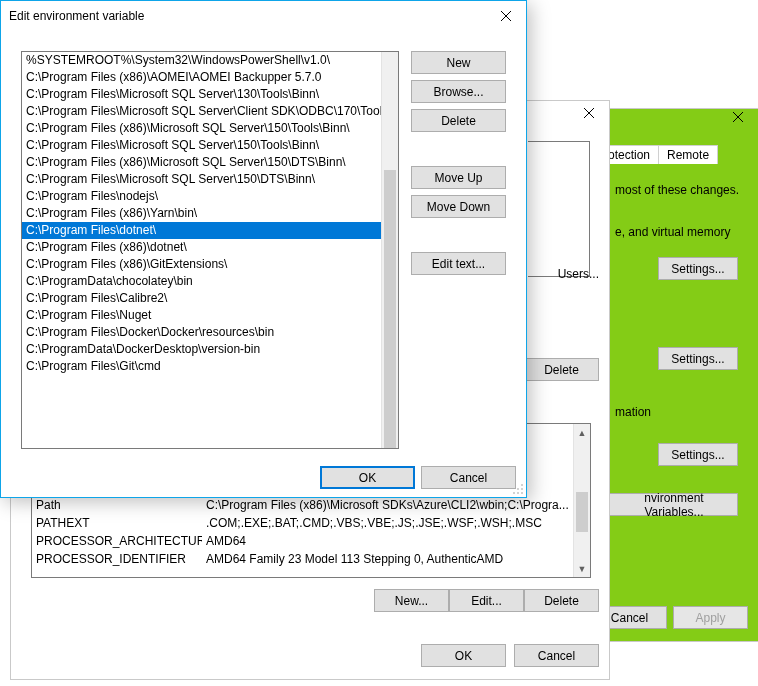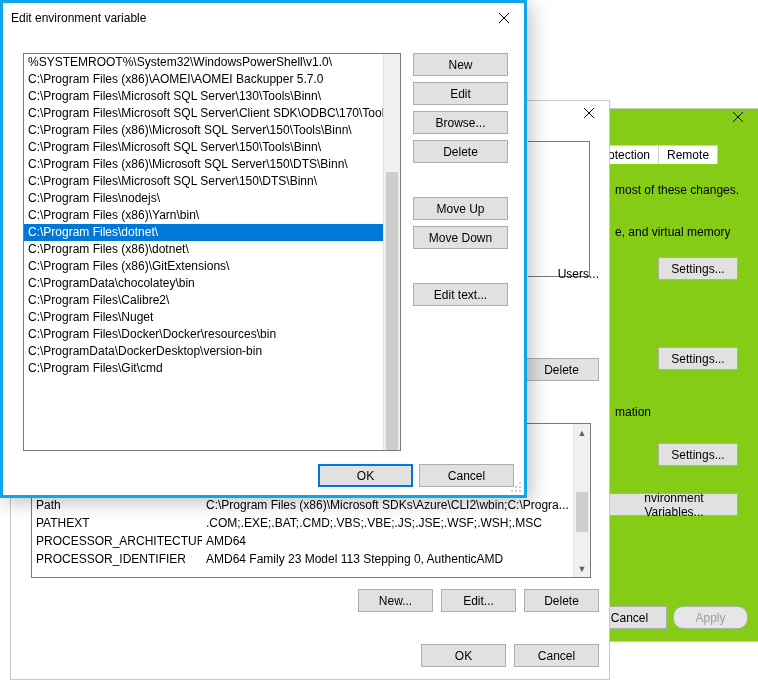--- a/index.html
+++ b/index.html
@@ -27,21 +27,20 @@
     font-size: 12px;
     cursor: default;
     user-select: none;
   }
   .win-button.default {
     border: 2px solid #0078d7;
   }
   .win-button.disabled {
     color: #a0a0a0;
     background: #e6e6e6;
-    border-radius: 10px;
   }
   .close-x {
     width: 40px;
     height: 28px;
     display: flex;
     align-items: center;
     justify-content: center;
     font-family: "Segoe UI Symbol", sans-serif;
     font-size: 13px;
     cursor: default;
@@ -49,21 +48,21 @@
   }
   .close-x svg { width: 10px; height: 10px; }
   .close-x svg line { stroke: #000; stroke-width: 1; }
 
   
   .dlg-edit {
     position: absolute;
     left: 0; top: 0;
     width: 527px; height: 498px;
     background: #fff;
-    border: 3px solid #0ea5e9;
+    border: 1px solid #0ea5e9;
     box-shadow: 4px 4px 18px rgba(0,0,0,0.25);
     z-index: 30;
   }
   .dlg-edit .titlebar {
     height: 30px;
     display: flex;
     align-items: center;
     padding-left: 8px;
   }
   .dlg-edit .titlebar .title {
@@ -247,21 +246,20 @@
   .bg-envvars .sys-listwrap td {
     padding: 2px 4px;
     white-space: nowrap;
     overflow: hidden;
   }
   .bg-envvars .sys-listwrap td:first-child { width: 170px; }
   .bg-envvars .sys-btnrow {
     position: absolute;
     right: 10px; top: 488px;
     display: flex;
-    gap: 8px;
   }
   .bg-envvars .footer {
     position: absolute;
     right: 10px; bottom: 12px;
     display: flex;
     gap: 8px;
   }
   .bg-envvars .footer .win-button { width: 85px; height: 23px; }
 
   
@@ -407,21 +405,20 @@
           <div class="list-item">C:\ProgramData\DockerDesktop\version-bin</div>
           <div class="list-item">C:\Program Files\Git\cmd</div>
         </div>
       <div class="scrollbar">
         <div class="thumb"></div>
       </div>
     </div>
 
     <div class="side-buttons">
       <div class="win-button">New</div>
-      <div class="win-button">Edit</div>
       <div class="win-button">Browse...</div>
       <div class="win-button">Delete</div>
       <div class="gap"></div>
       <div class="win-button">Move Up</div>
       <div class="win-button">Move Down</div>
       <div class="gap"></div>
       <div class="win-button">Edit text...</div>
     </div>
   </div>
 

